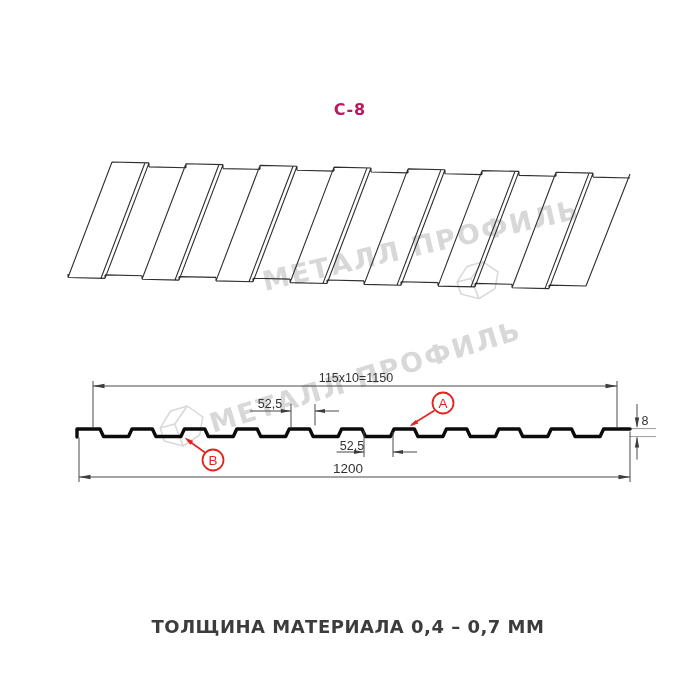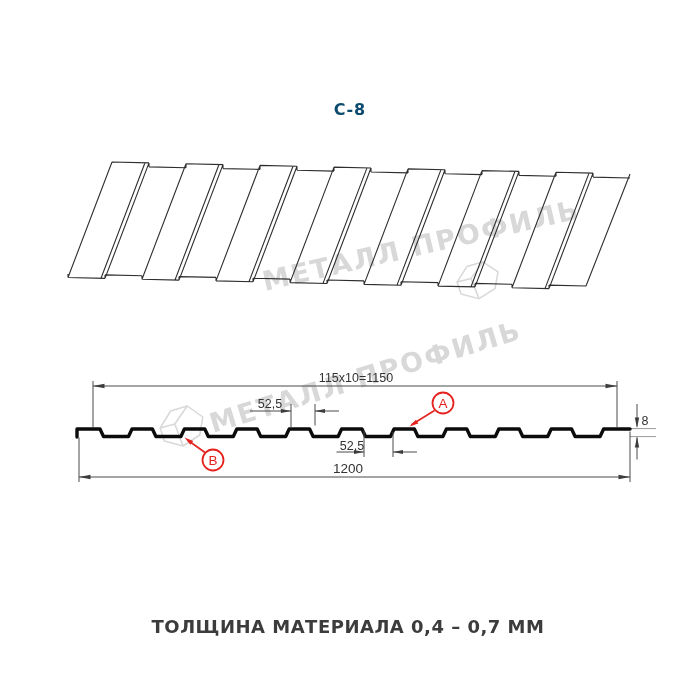--- a/index.html
+++ b/index.html
@@ -1,21 +1,21 @@
 <!DOCTYPE html>
 <html style="--red: #e4231f; --wm: #d8d8d8;"><head>
 <meta charset="utf-8">
 <style>
   html,body{margin:0;padding:0;background:#fff;}
   .page{position:relative;width:700px;height:700px;background:#ffffff;overflow:hidden;
         font-family:"DejaVu Sans","Liberation Sans",sans-serif;}
   .title{position:absolute;top:56px;left:0;right:0;text-align:center;
          font-size:31px;font-weight:800;letter-spacing:2px;color:#161616;}
   .subtitle{position:absolute;top:100px;left:0;right:0;text-align:center;
-         font-size:16px;font-weight:600;letter-spacing:1px;color:#0c4a6e;}
+         font-size:16px;font-weight:600;letter-spacing:1px;color:#be185d;}
   .footer{position:absolute;top:616px;left:0;right:4px;text-align:center;
          font-size:18px;font-weight:600;letter-spacing:0.5px;color:#3c3c3c;}
   svg.drawing{position:absolute;left:0;top:0;width:700px;height:700px;}
   .wm-text{font-family:"DejaVu Sans",sans-serif;font-size:27px;font-weight:700;
            letter-spacing:2px;fill:var(--wm,#d8d8d8);}
   .logo{stroke:var(--wm,#d8d8d8);stroke-width:1.5;fill:none;
         vector-effect:non-scaling-stroke;stroke-linejoin:round;}
   .lines{stroke:#2e2e2e;stroke-width:1.1;fill:none;stroke-linejoin:round;}
   .profile{stroke:#0b0b0b;stroke-width:3.4;fill:none;stroke-linejoin:round;stroke-linecap:round;}
   .ref{stroke:#9a9a9a;stroke-width:1;fill:none;}

